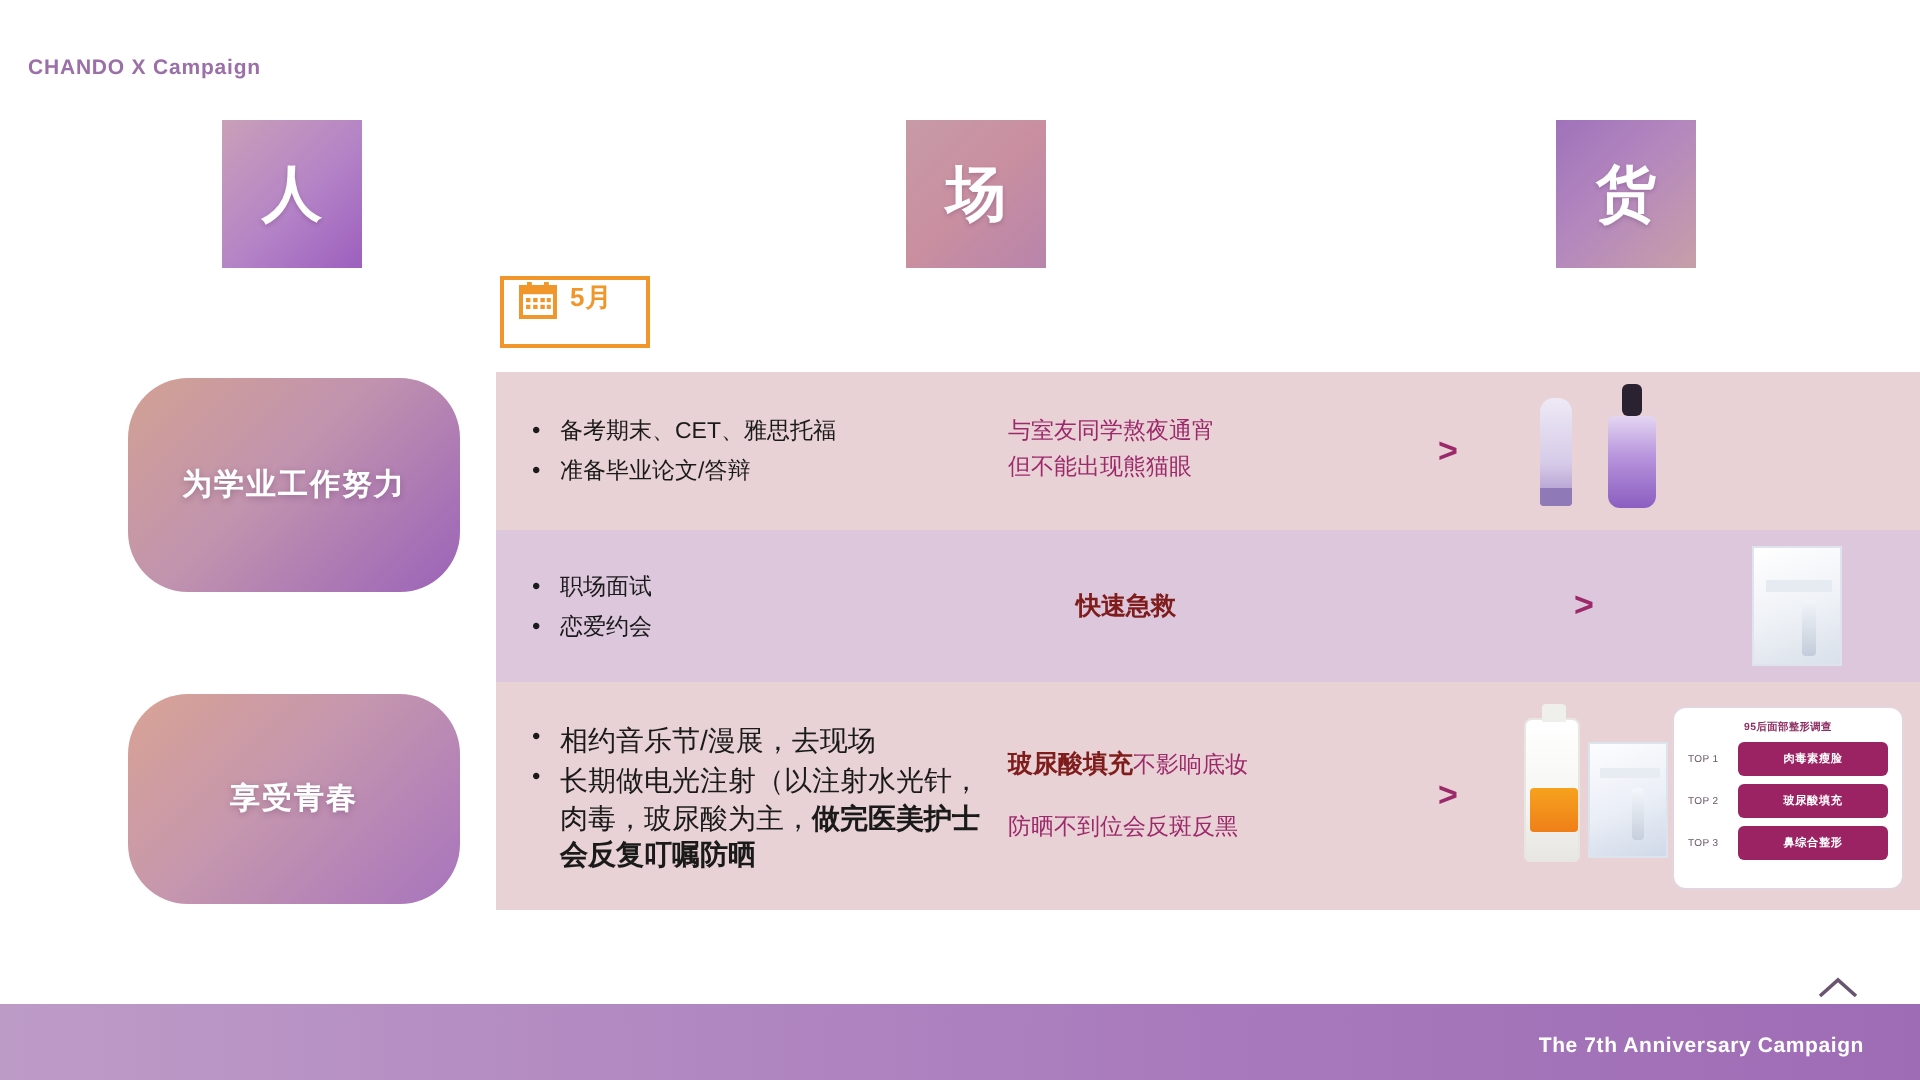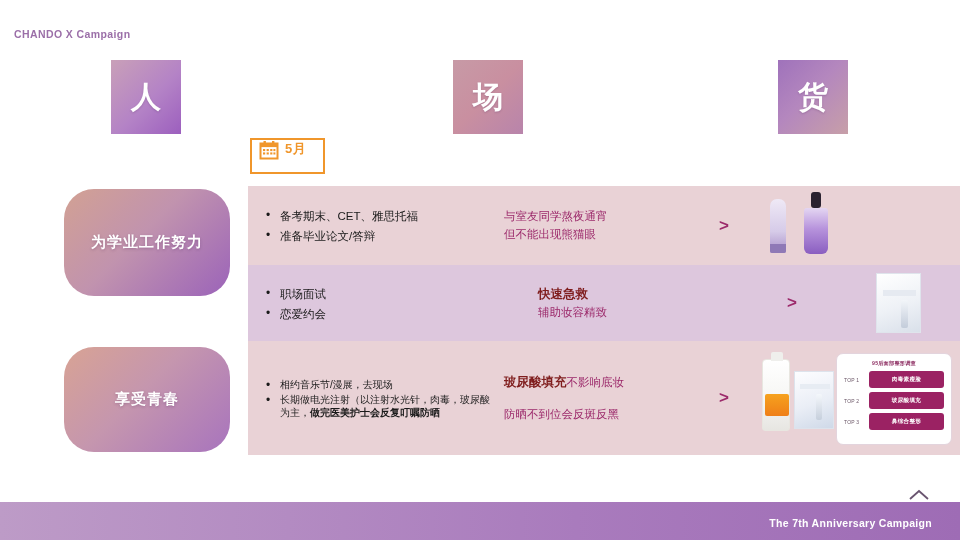--- a/index.html
+++ b/index.html
@@ -67,21 +67,21 @@
 
   ul.bullets { list-style:none; }
   ul.bullets li {
     position:relative; padding-left:14px;
     font-size:11.5px; color:#1a1a1a; line-height:1.45;
     margin:3px 0;
   }
   ul.bullets li::before {
     content:"•"; position:absolute; left:0; top:-1px; font-size:12px; color:#1a1a1a;
   }
-  ul.bullets.tight li { margin:1px 0; font-size:10px; line-height:1.35; }
+  ul.bullets.tight li { margin:1px 0; font-size:14px; line-height:1.35; }
   .b-strong { font-weight:bold; }
 
   .insight { font-size:11.5px; color:#9c2a6b; line-height:1.5; }
   .insight .hl { font-weight:bold; font-size:12.5px; color:#7f1d1d; }
   .insight .sub { color:#9c2a6b; }
   .insight-gap { height:14px; }
 
   .arrow { font-size:17px; font-weight:bold; color:#9c2a6b; }
 
   
@@ -255,21 +255,20 @@
   <div class="row row-2">
     <div class="col-bullets">
       <ul class="bullets">
         <li>职场面试</li>
         <li>恋爱约会</li>
       </ul>
     </div>
     <div class="col-insight">
       <div class="insight">
         <div class="hl">快速急救</div>
-        <div class="sub">辅助妆容精致</div>
       </div>
     </div>
     <div class="col-arrow">
       <span class="arrow">&gt;</span>
     </div>
     <div class="col-product">
       <div class="prod-wrap">
         <div class="maskbox">
           <div class="band"></div>
             <div class="vial"></div>

